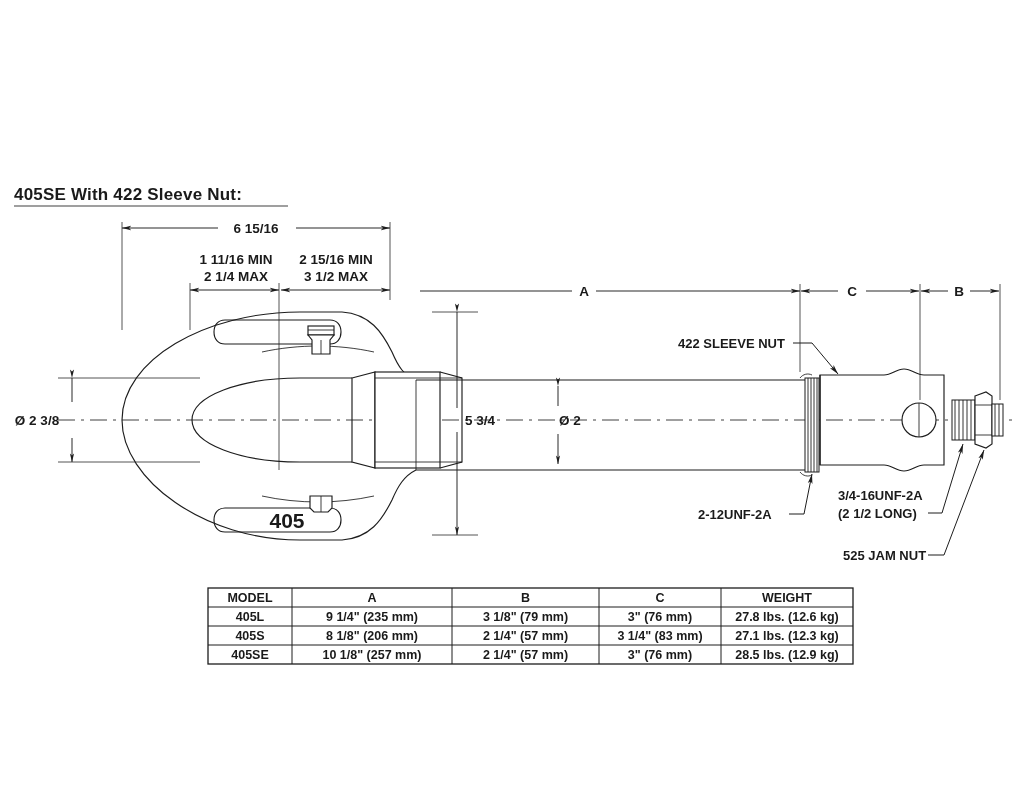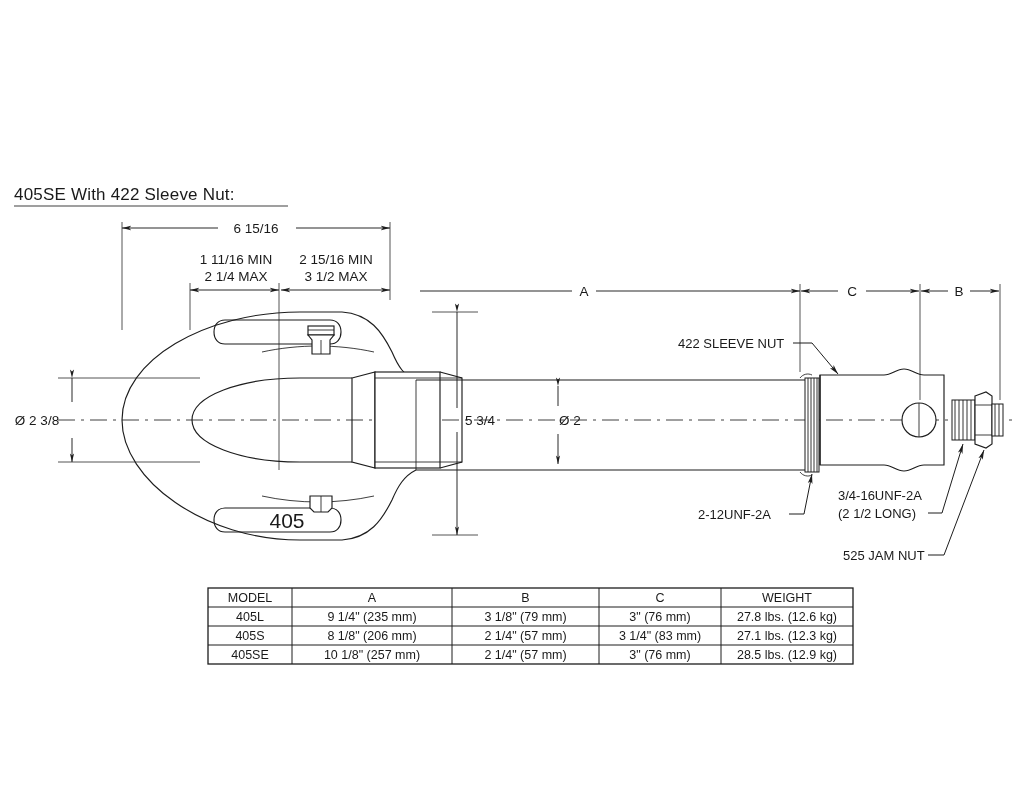--- a/index.html
+++ b/index.html
@@ -14,20 +14,21 @@
     font-family: "Liberation Sans", sans-serif;
     color: #1a1a1a;
     overflow: hidden;
   }
   #drawing-root {
     position: absolute;
     left: 0;
     top: 0;
     width: 1024px;
     height: 808px;
+    font-weight: bold;
   }
   svg { display: block; }
 
   .ln   { stroke: #1d1d1d; stroke-width: 1.15; fill: none; stroke-linecap: butt; }
   .ln-t { stroke: #1d1d1d; stroke-width: 0.85; fill: none; }
   .ext  { stroke: #2a2a2a; stroke-width: 0.8;  fill: none; }
   .dim  { stroke: #1d1d1d; stroke-width: 0.95; fill: none; }
   .ctr  { stroke: #2a2a2a; stroke-width: 0.9;  fill: none;
           stroke-dasharray: 17 6 3 6; }
   .lead { stroke: #1d1d1d; stroke-width: 1.0;  fill: none; }

